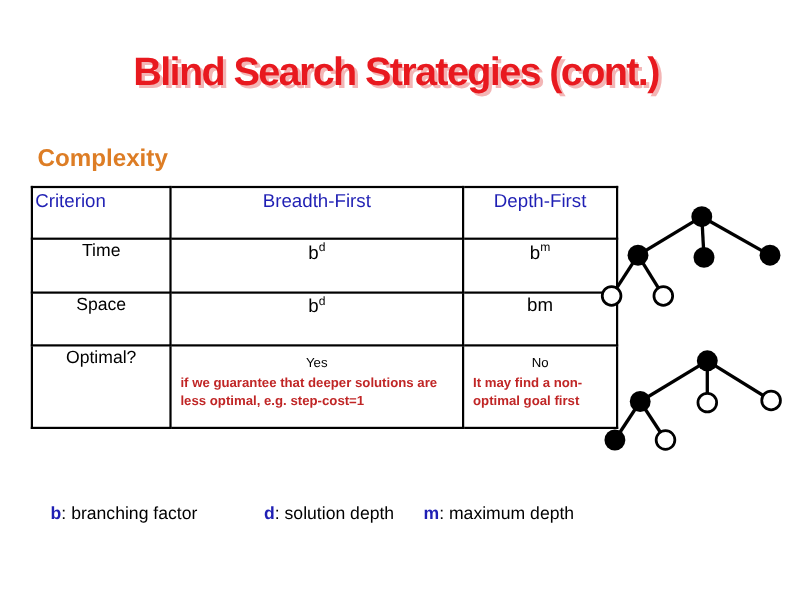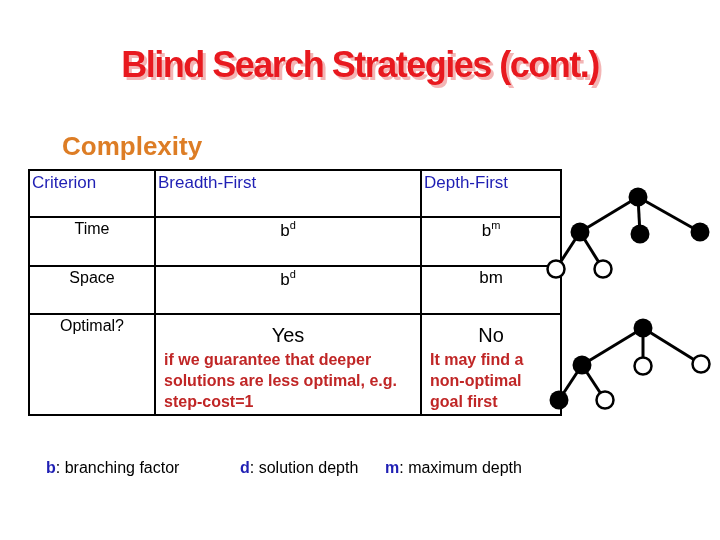--- a/index.html
+++ b/index.html
@@ -15,23 +15,22 @@
   .title {
     position:absolute; top:44px; left:0; width:720px;
     text-align:center;
     font-size:36px; font-weight:bold; letter-spacing:-1.5px;
     color:#e8191f;
     text-shadow:3px 3px 0 #f3b5b5;
     white-space:nowrap;
   }
   .section-heading {
     position:absolute; top:131px; left:34px;
-    font-size:26px; font-weight:bold;
+    font-size:22px; font-weight:bold;
     color:#dd7d25;
-    margin-left:28px;
   }
   table.cmp {
     position:absolute; top:169px; left:28px;
     border-collapse:collapse;
     table-layout:fixed;
   }
   table.cmp td {
     border:2px solid #000;
     padding:2px;
     vertical-align:top;
@@ -41,28 +40,28 @@
   .col-bfs   { width:260px; }
   .col-dfs   { width:134px; }
   tr.hdr td { height:41px; color:#1f1fb4; font-size:17px; }
   tr.r-time td  { height:43px; }
   tr.r-space td { height:42px; }
   tr.r-opt td   { height:69px; }
   tr.r-comp td  { height:75px; }
   .crit-cell { padding:10px 4px 0 8px; text-align:center; }
   .val-cell  { text-align:center; padding-top:10px; }
   .hdr-cell-first { padding:11px 4px 0 8px; text-align:left; }
-  .hdr-cell  { text-align:left; padding-top:11px; }
+  .hdr-cell  { text-align:center; padding-top:11px; }
   .val-main  { font-size:17px; line-height:1; }
   .val-main sup { font-size:11px; }
-  .yesno { font-size:20px; line-height:1.1; display:block; padding-top:7px; }
+  .yesno { font-size:12px; line-height:1.1; display:block; padding-top:7px; }
   .note {
     display:block;
     margin-top:4px;
-    font-size:16px; font-weight:bold;
+    font-size:12px; font-weight:bold;
     color:#c02626;
     line-height:1.3;
     text-align:left;
     padding:0 4px 0 6px;
   }
   .note.center { text-align:center; font-size:12px; white-space:nowrap; padding:0; }
   .note .var-i { font-style:italic; font-weight:bold; }
   .legend {
     position:absolute; top:459px; left:30px; width:660px;
     font-size:16px; color:#000;

